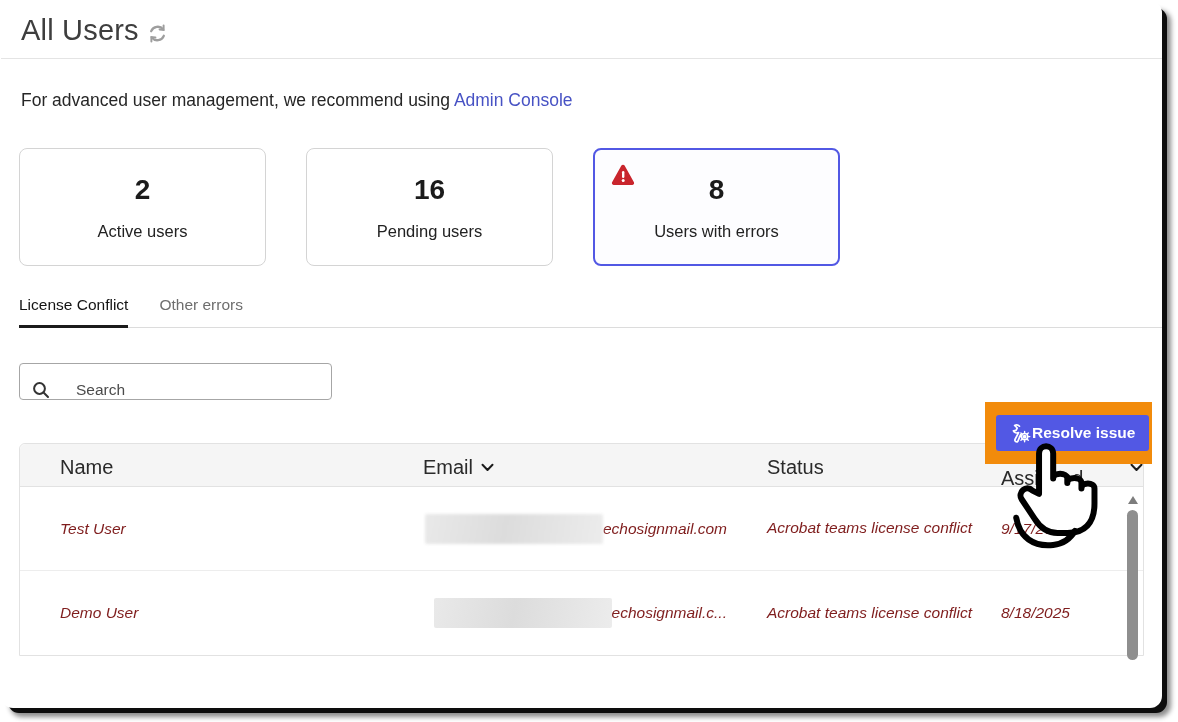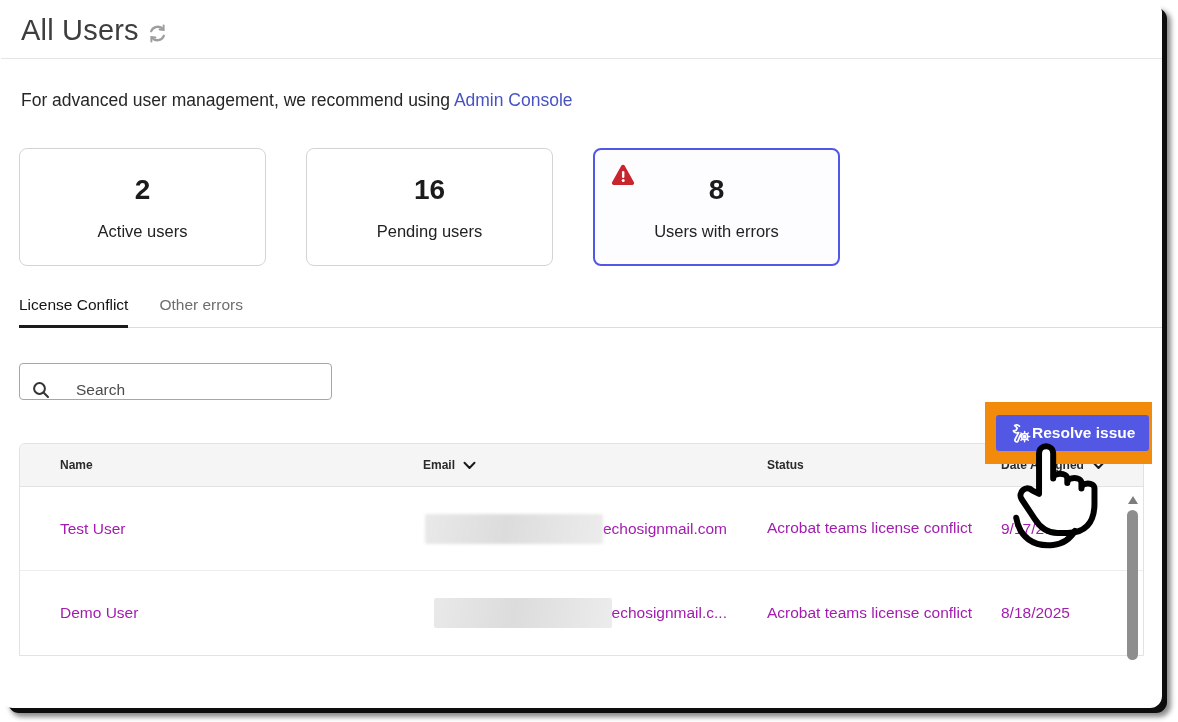--- a/index.html
+++ b/index.html
@@ -54,24 +54,24 @@
     border:none; border-radius:3px; color:#fff; font-size:15.5px; font-weight:700;
     font-family:inherit; cursor:pointer; }
 
   .hand-cursor { position:absolute; left:1000px; top:438px; width:100px; height:114px; z-index:9; pointer-events:none; }
 
   
   .table { margin:42px 18px 0 18px; border:1px solid #e2e2e2; border-radius:6px 6px 0 0;
     position:relative; }
   .trow { display:grid; grid-template-columns:363px 344px 234px 1fr; align-items:center; }
   .thead { background:#f5f5f5; height:43px; border-bottom:1px solid #e2e2e2;
-    border-radius:6px 6px 0 0; font-weight:700; font-size:12px; color:#2a2a2a; }
+    border-radius:6px 6px 0 0; font-weight:400; font-size:20px; color:#2a2a2a; }
   .thead .cell { display:flex; align-items:center; gap:8px; cursor:pointer; }
   .cell { padding-left:40px; }
-  .tbody .trow { height:84px; border-bottom:1px solid #ededed; background:#fff; font-size:15.5px; color:#a21caf; }
+  .tbody .trow { height:84px; border-bottom:1px solid #ededed; background:#fff; font-size:15.5px; color:#7f1d1d;font-style:italic; }
   .tbody .trow:last-child { border-bottom:none; }
   .email-cell { display:flex; align-items:center; padding-left:0 !important; margin-left:-8px;justify-content:flex-end; }
   .redact { width:178px; height:30px; border-radius:2px;
     background:linear-gradient(100deg,#e9e9e9 0%,#dcdcdc 45%,#ececec 100%); }
   .redact.soft { filter:blur(1.6px); }
   .status-cell { width:210px; line-height:1.55; }
 
   
   .vscroll { position:absolute; right:4px; top:48px; width:13px; bottom:-60px; z-index:2; }
   .vscroll .up { width:0; height:0; margin:4px auto 6px auto; border-left:5px solid transparent;

